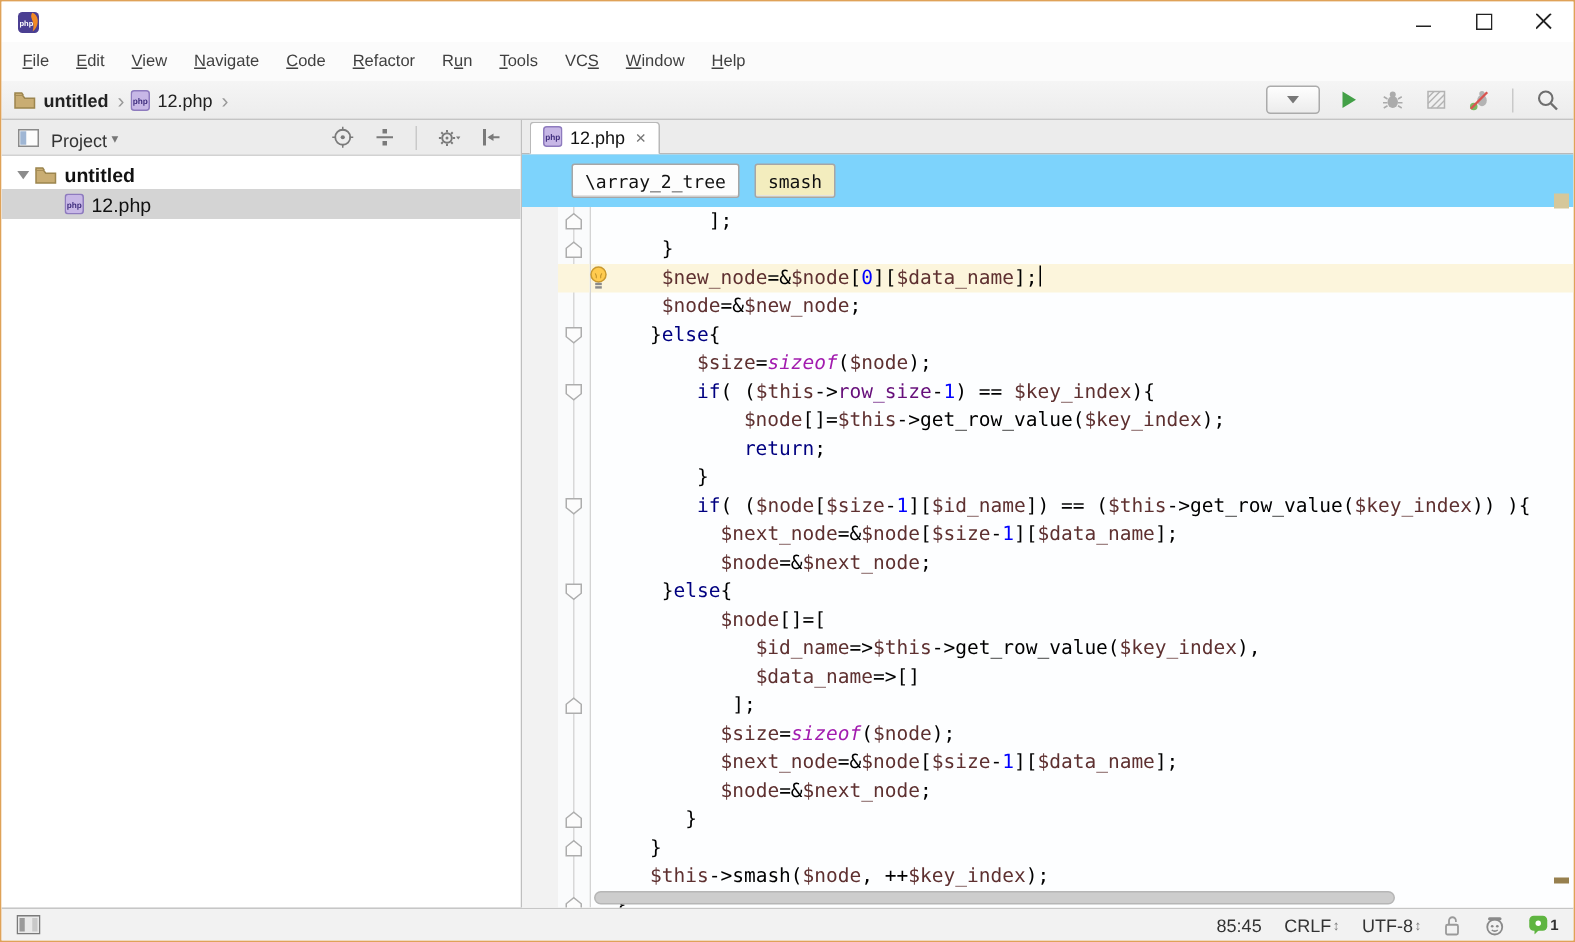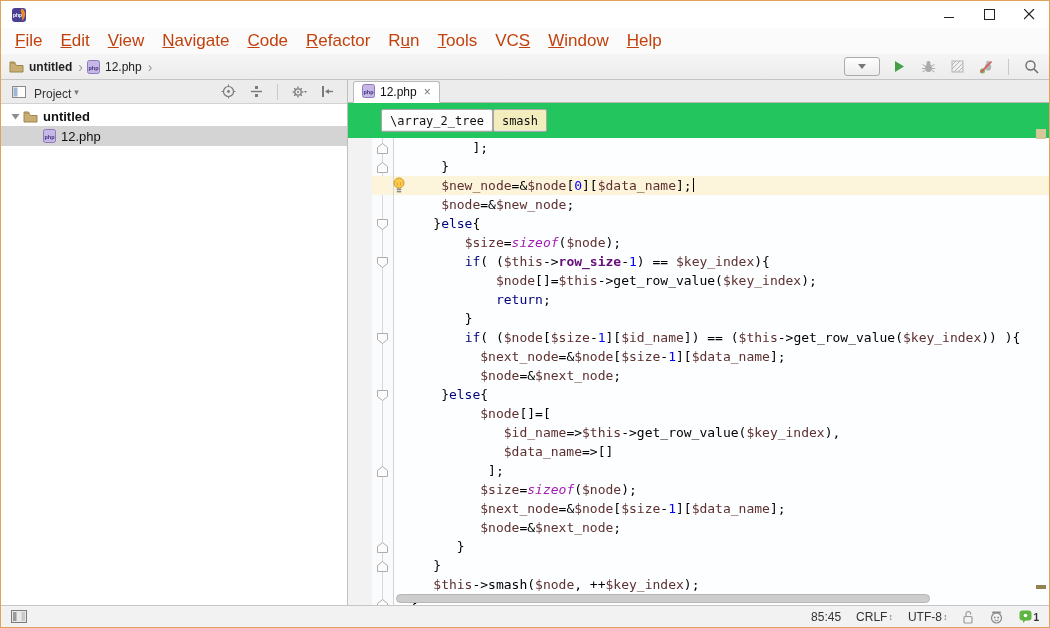--- a/index.html
+++ b/index.html
@@ -6,21 +6,21 @@
   html,body{width:1050px;height:628px;overflow:hidden}
   body{font-family:"Liberation Sans",sans-serif}
   .window{width:1050px;height:628px;border:1px solid var(--window-border,#DFA258);background:#fff;position:relative;overflow:hidden;display:flex;flex-direction:column}
   
   .titlebar{height:27px;display:flex;align-items:center;padding:0 0 0 8px;background:#fff;flex:0 0 auto}
   .title-text{font-size:13px;color:#111;margin-left:7px;white-space:nowrap}
   .win-controls{margin-left:auto;display:flex;height:100%}
   .win-btn{width:40px;height:100%;display:flex;align-items:center;justify-content:center;cursor:default}
   
   .menubar{height:26px;display:flex;align-items:center;background:#FBFBFB;padding-left:5px;flex:0 0 auto}
-  .menu-item{font-size:17px;color:#c2410c;padding:4px 9px}
+  .menu-item{font-size:11px;color:#404040;padding:4px 9px}
   
   .navbar{height:26px;background:linear-gradient(#F5F5F5,#ECECEC);border-bottom:1px solid #C4C4C4;display:flex;align-items:center;padding:0 8px;flex:0 0 auto}
   .crumb{display:flex;align-items:center;font-size:12px;color:#222}
   .crumb .lbl{margin:0 2px}
   .crumb.bold .lbl{font-weight:bold}
   .nav-chevron{color:#999;font-size:14px;margin:0 4px}
   .nav-right{margin-left:auto;display:flex;align-items:center;gap:9px}
   .combo{width:36px;height:19px;border:1px solid #ABABAB;border-radius:3px;background:linear-gradient(#FEFEFE,#ECECEC);display:flex;align-items:center;justify-content:center}
   .tsep{width:1px;height:16px;background:#C9C9C9;margin:0 3px}
   .tool-ic{display:flex;align-items:center;justify-content:center;width:20px;height:20px}
@@ -36,37 +36,37 @@
   .tree-row.sel{background:#D4D4D4}
   .tree-row .t-ic{display:flex;align-items:center;margin-right:5px}
   .t-exp{width:16px;display:flex;align-items:center;justify-content:center;flex:0 0 16px}
   .t-suffix{color:#8C8C8C;margin-left:5px}
   .t-label.b{font-weight:bold}
   
   .editor-col{flex:1;display:flex;flex-direction:column;position:relative;background:#fff;min-width:0}
   .tabbar{height:23px;background:#ECECEC;border-bottom:1px solid #B9B9B9;display:flex;align-items:flex-end;padding-left:5px;flex:0 0 auto}
   .tab{height:22px;margin-bottom:-1px;background:#fff;border:1px solid #B9B9B9;border-bottom:1px solid #fff;border-radius:3px 3px 0 0;display:flex;align-items:center;padding:0 8px;font-size:12px;color:#111;gap:5px}
   .tab-close{color:#777;font-size:12px;margin-left:2px}
-  .crumbsrow{height:35px;background:#22c55e;display:flex;align-items:center;padding-left:33px;gap:0;flex:0 0 auto}
+  .crumbsrow{height:35px;background:#7dd3fc;display:flex;align-items:center;padding-left:33px;gap:10px;flex:0 0 auto}
   .chip{height:23px;border:1px solid #A6A6A6;border-radius:2px;background:#FDFDFD;display:flex;align-items:center;padding:0 8px;font-family:"DejaVu Sans Mono",monospace;font-size:12px;color:#111;box-shadow:inset 0 -1px 0 #E3E3E3}
   .chip.active{background:var(--breadcrumb-active-bg,#F3EDBE)}
   .editor-body{flex:1;display:flex;position:relative;overflow:hidden;min-height:0}
   .gutter{width:46px;flex:0 0 46px;background:#F2F2F2;border-right:1px solid #D4D4D4;position:relative}
   .foldstrip{position:absolute;top:0;bottom:0;right:0;width:21px;background:#FAFBFC}
   .foldstrip::before{content:"";position:absolute;left:10px;top:0;bottom:0;width:1px;background:#D8D8D8}
   .curband{position:absolute;left:0;width:21px;height:19px;background:var(--caret-line,#FCF5DC)}
   .fold{position:absolute;left:4px}
   .code{flex:1;position:relative;font-family:"DejaVu Sans Mono",monospace;font-size:13px;line-height:19px;white-space:pre;color:#000;padding-left:8px;background:#FDFEFF;min-width:0}
   .cl{height:19px}
   .cl.cur{background:var(--caret-line,#FCF5DC);margin-left:-8px;padding-left:8px}
   .tp{color:#000}
   .tk{color:var(--keyword,#000080);font-weight:normal}
   .tv{color:var(--variable,#5E3030)}
   .tn{color:var(--number,#0000FF)}
-  .tf{color:var(--field,#660E7A);font-weight:bold}
+  .tf{color:var(--field,#660E7A);font-weight:normal}
   .ti{font-style:italic;color:#a21caf}
   .caret{display:inline-block;width:1.5px;height:14px;background:#000;vertical-align:-2px;margin-left:1px}
   .bulb{position:absolute;left:44px;z-index:3}
   .hthumb{position:absolute;left:48px;width:534px;height:9px;background:#CDCDCD;border:1px solid #B6B6B6;border-radius:5px;z-index:4}
   .stripe-mark1{position:absolute;right:3px;top:49px;width:10px;height:10px;background:#D5C79A;z-index:5}
   .stripe-mark2{position:absolute;right:3px;top:505px;width:10px;height:4px;background:#97804F;z-index:5}
   
   .statusbar{height:22px;background:#F2F2F2;border-top:1px solid #C6C6C6;display:flex;align-items:center;padding:0 10px 0 8px;font-size:12px;color:#333;flex:0 0 auto}
   .sb-right{margin-left:auto;display:flex;align-items:center;gap:15px}
   .sb-item{display:flex;align-items:center}

